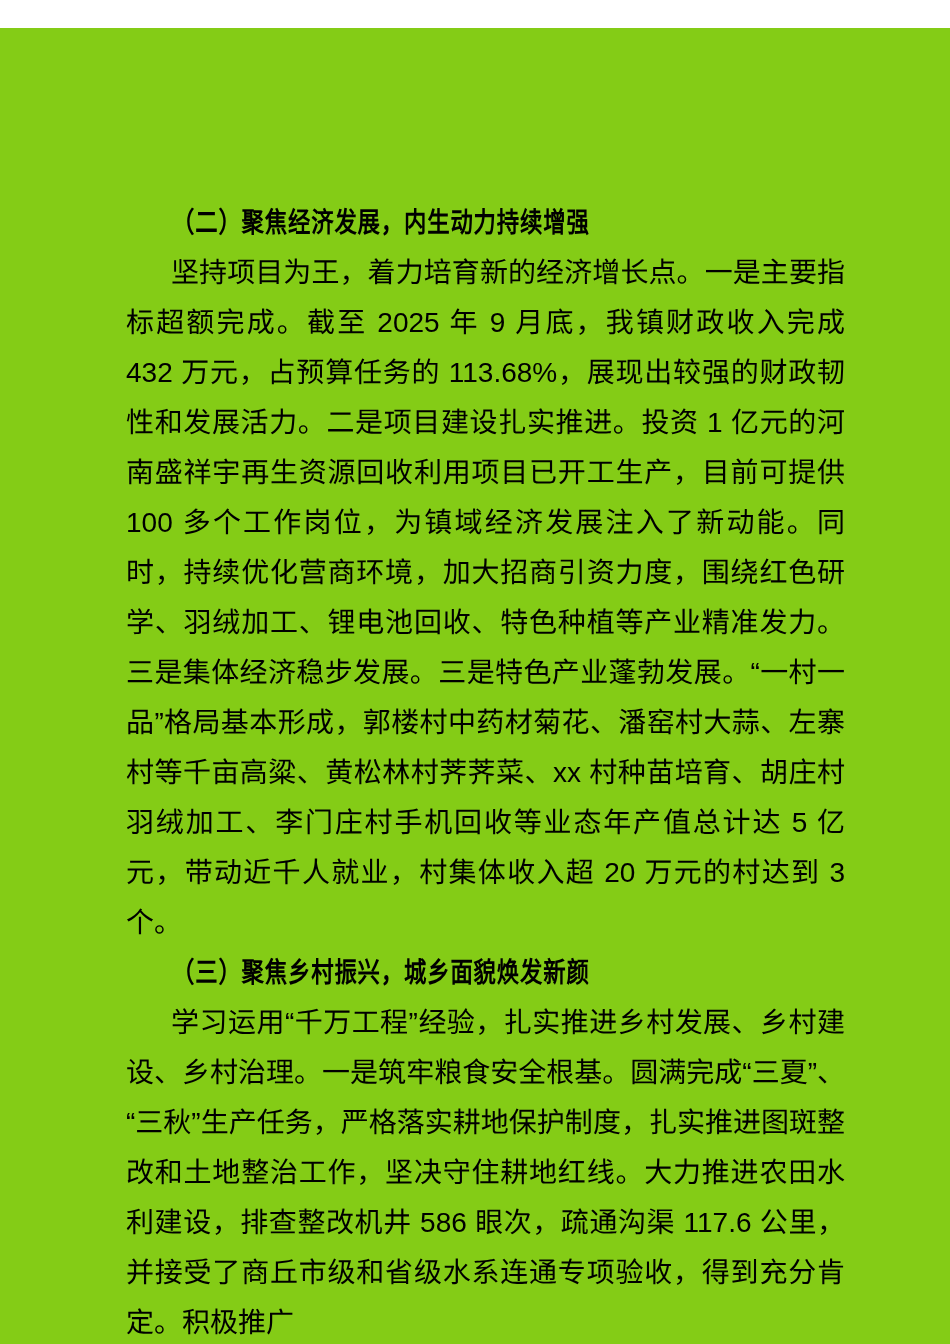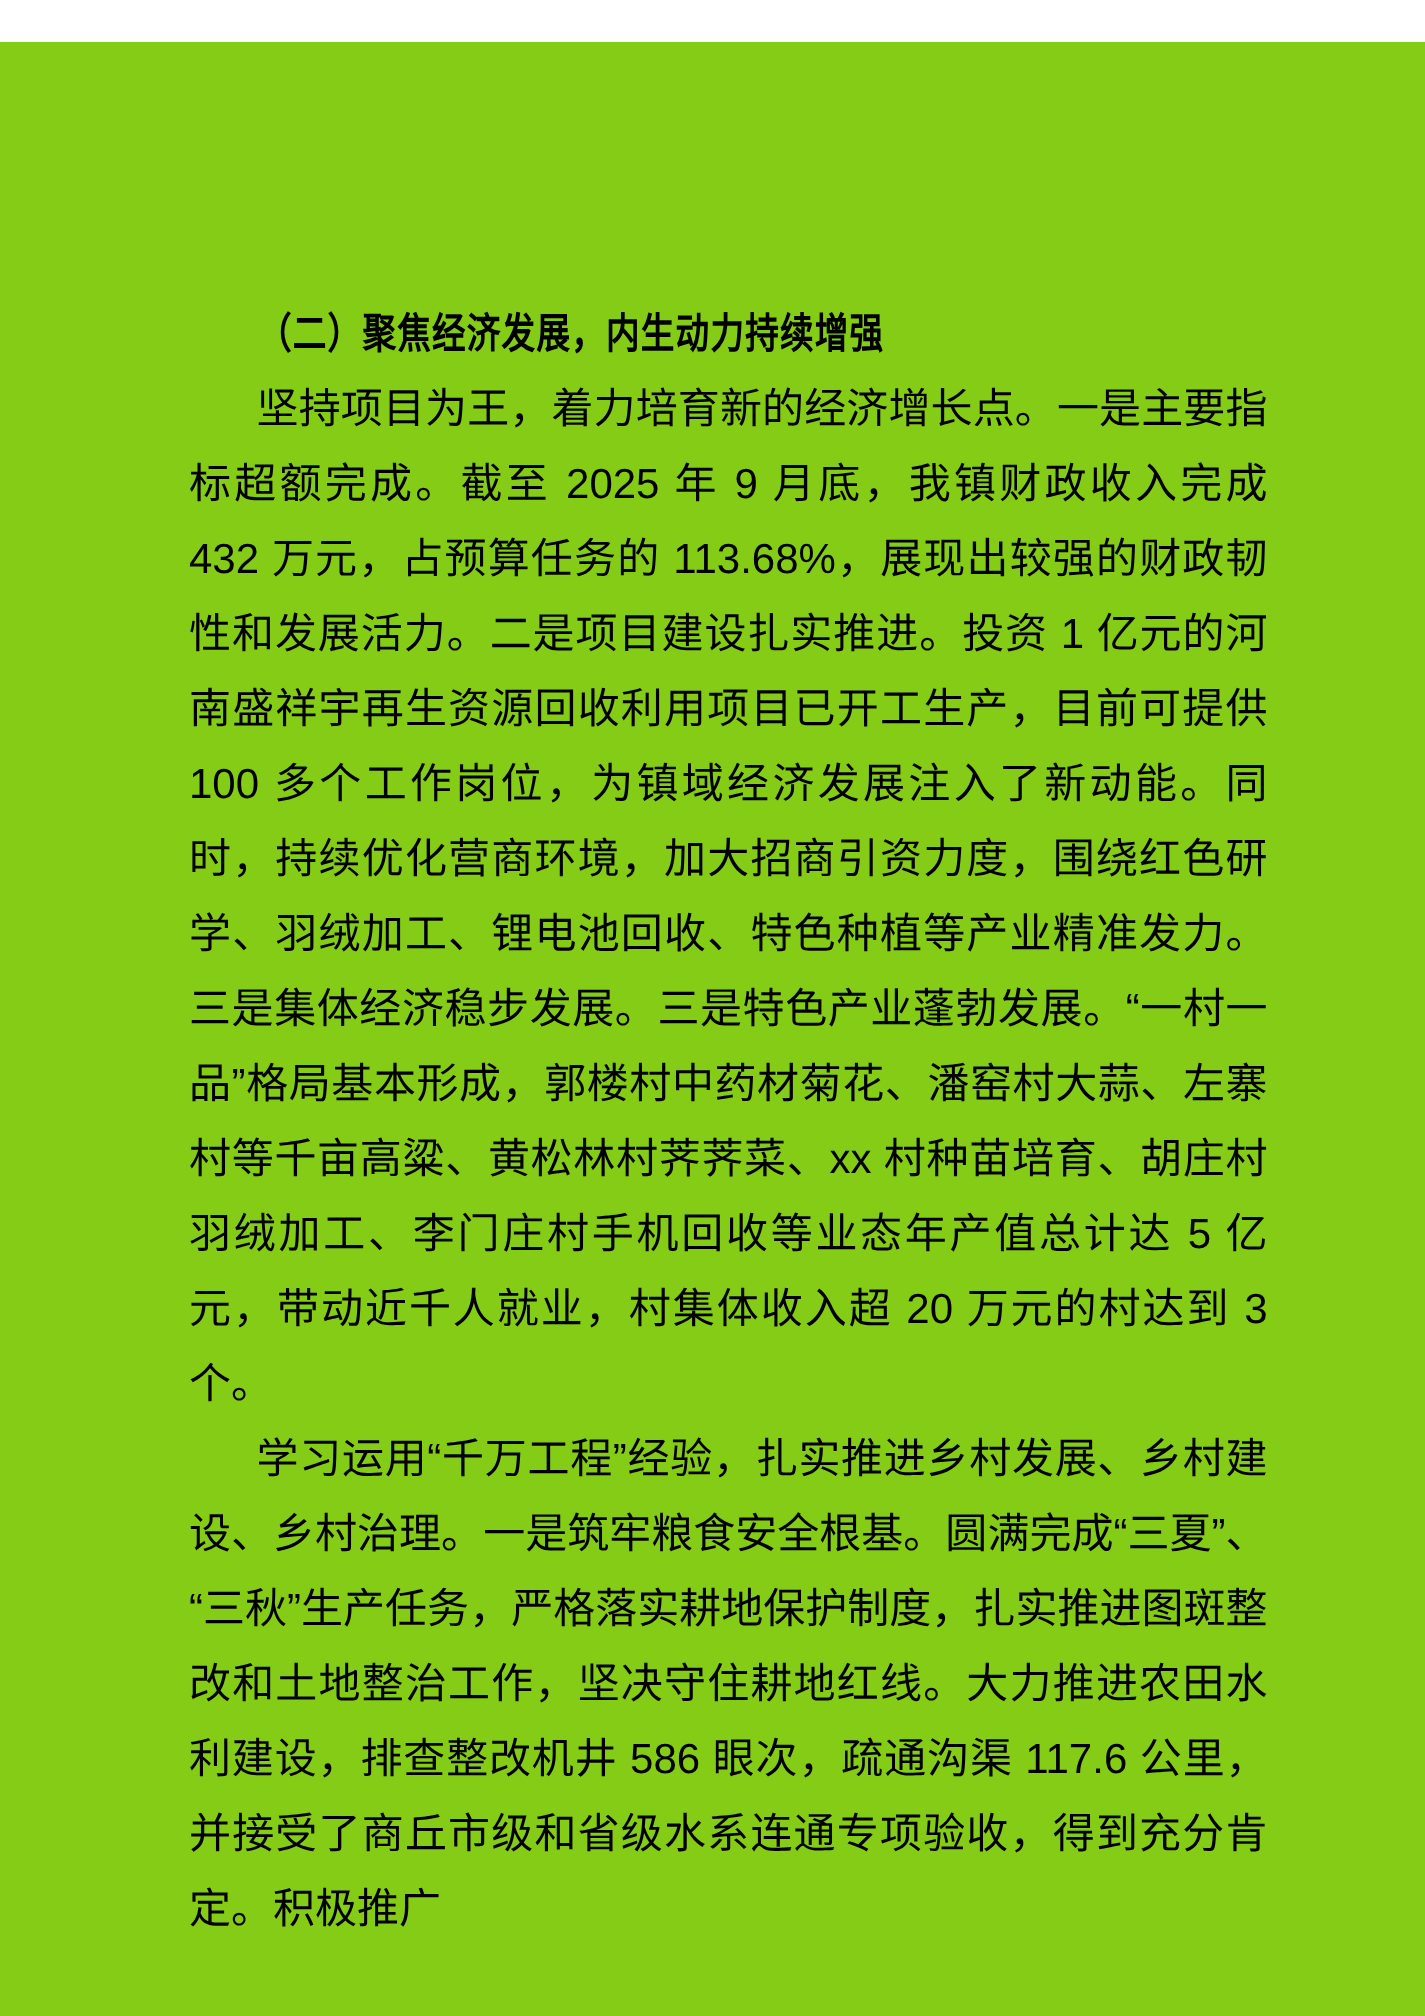--- a/index.html
+++ b/index.html
@@ -51,17 +51,20 @@
 
 <div class="page">
   <div class="content">
 
     <h2 class="sec-heading">
       <span class="h-inner">（二）聚焦经济发展，内生动力持续增强</span>
     </h2>
 
     <p class="body-para">坚持项目为王，着力培育新的经济增长点。一是主要指标超额完成。截至 2025 年 9 月底，我镇财政收入完成 432 万元，占预算任务的 113.68%，展现出较强的财政韧性和发展活力。二是项目建设扎实推进。投资 1 亿元的河南盛祥宇再生资源回收利用项目已开工生产，目前可提供 100 多个工作岗位，为镇域经济发展注入了新动能。同时，持续优化营商环境，加大招商引资力度，围绕红色研学、羽绒加工、锂电池回收、特色种植等产业精准发力。三是集体经济稳步发展。三是特色产业蓬勃发展。“一村一品”格局基本形成，郭楼村中药材菊花、潘窑村大蒜、左寨村等千亩高粱、黄松林村荠荠菜、xx 村种苗培育、胡庄村羽绒加工、李门庄村手机回收等业态年产值总计达 5 亿元，带动近千人就业，村集体收入超 20 万元的村达到 3 个。</p>
 
+    <h2 class="sec-heading">
+      <span class="h-inner">（三）聚焦乡村振兴，城乡面貌焕发新颜</span>
+    </h2>
 
     <p class="body-para">学习运用“千万工程”经验，扎实推进乡村发展、乡村建设、乡村治理。一是筑牢粮食安全根基。圆满完成“三夏”、“三秋”生产任务，严格落实耕地保护制度，扎实推进图斑整改和土地整治工作，坚决守住耕地红线。大力推进农田水利建设，排查整改机井 586 眼次，疏通沟渠 117.6 公里，并接受了商丘市级和省级水系连通专项验收，得到充分肯定。积极推广</p>
 
   </div>
 </div>
 
 </body></html>

